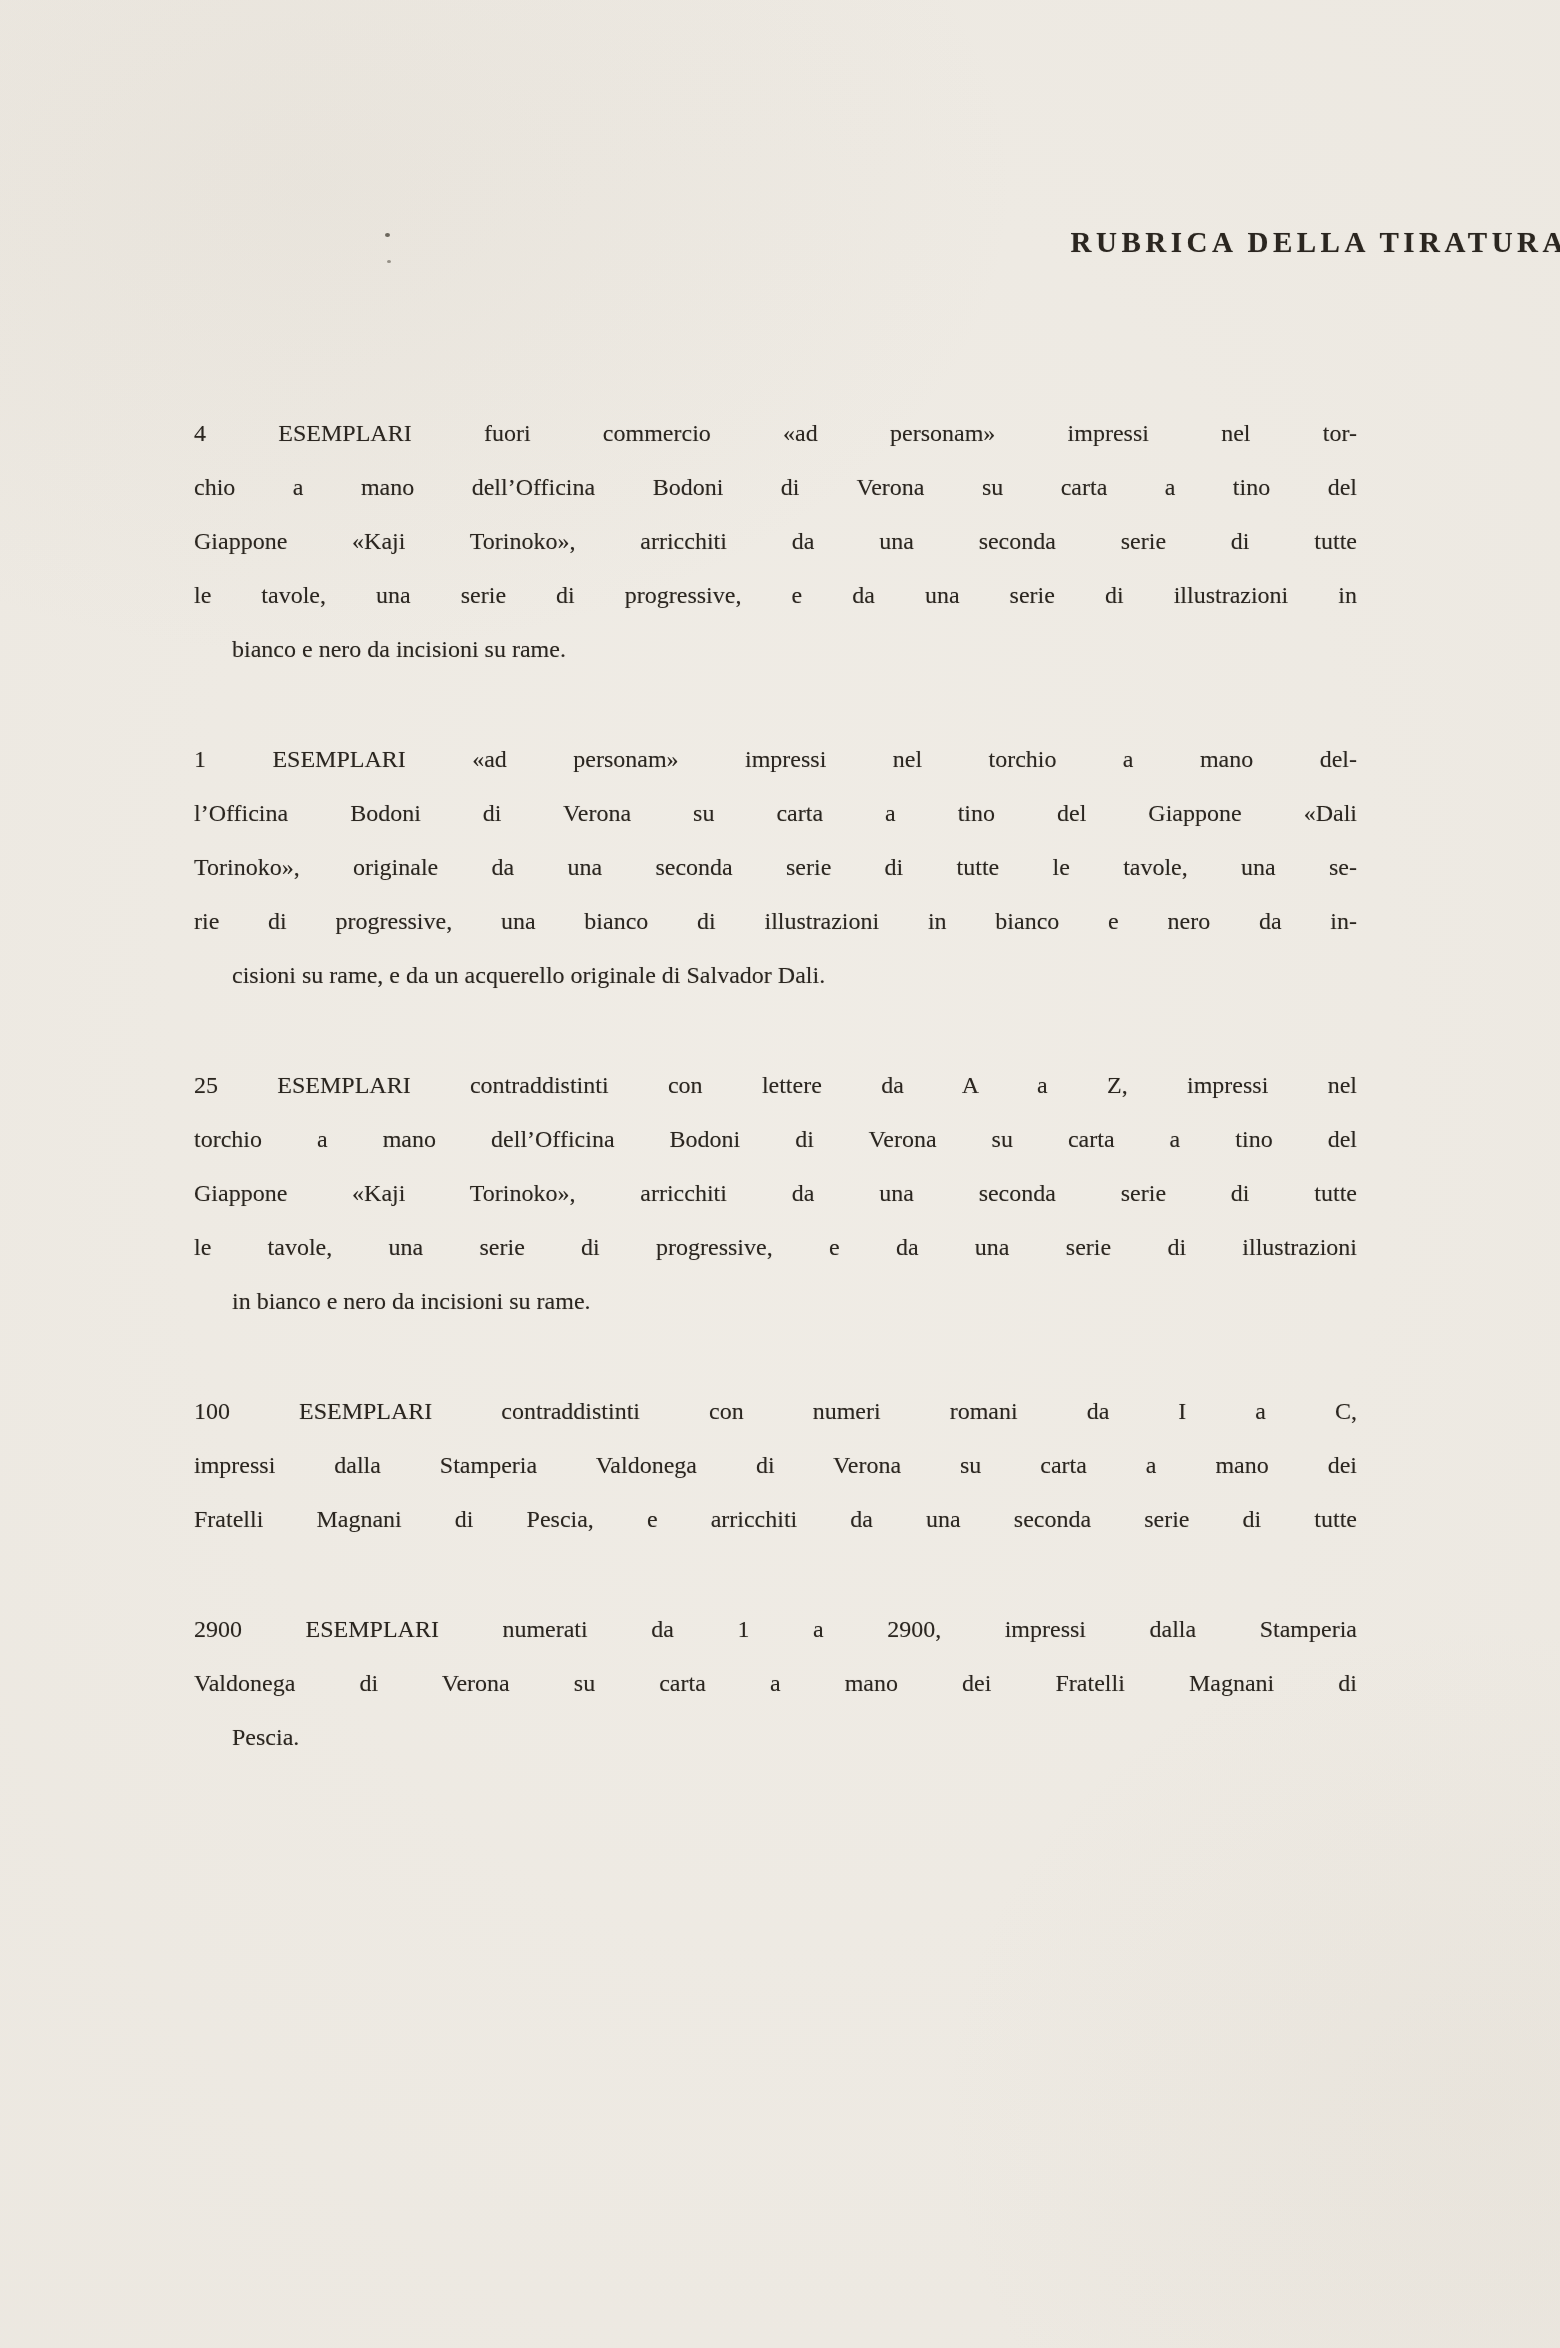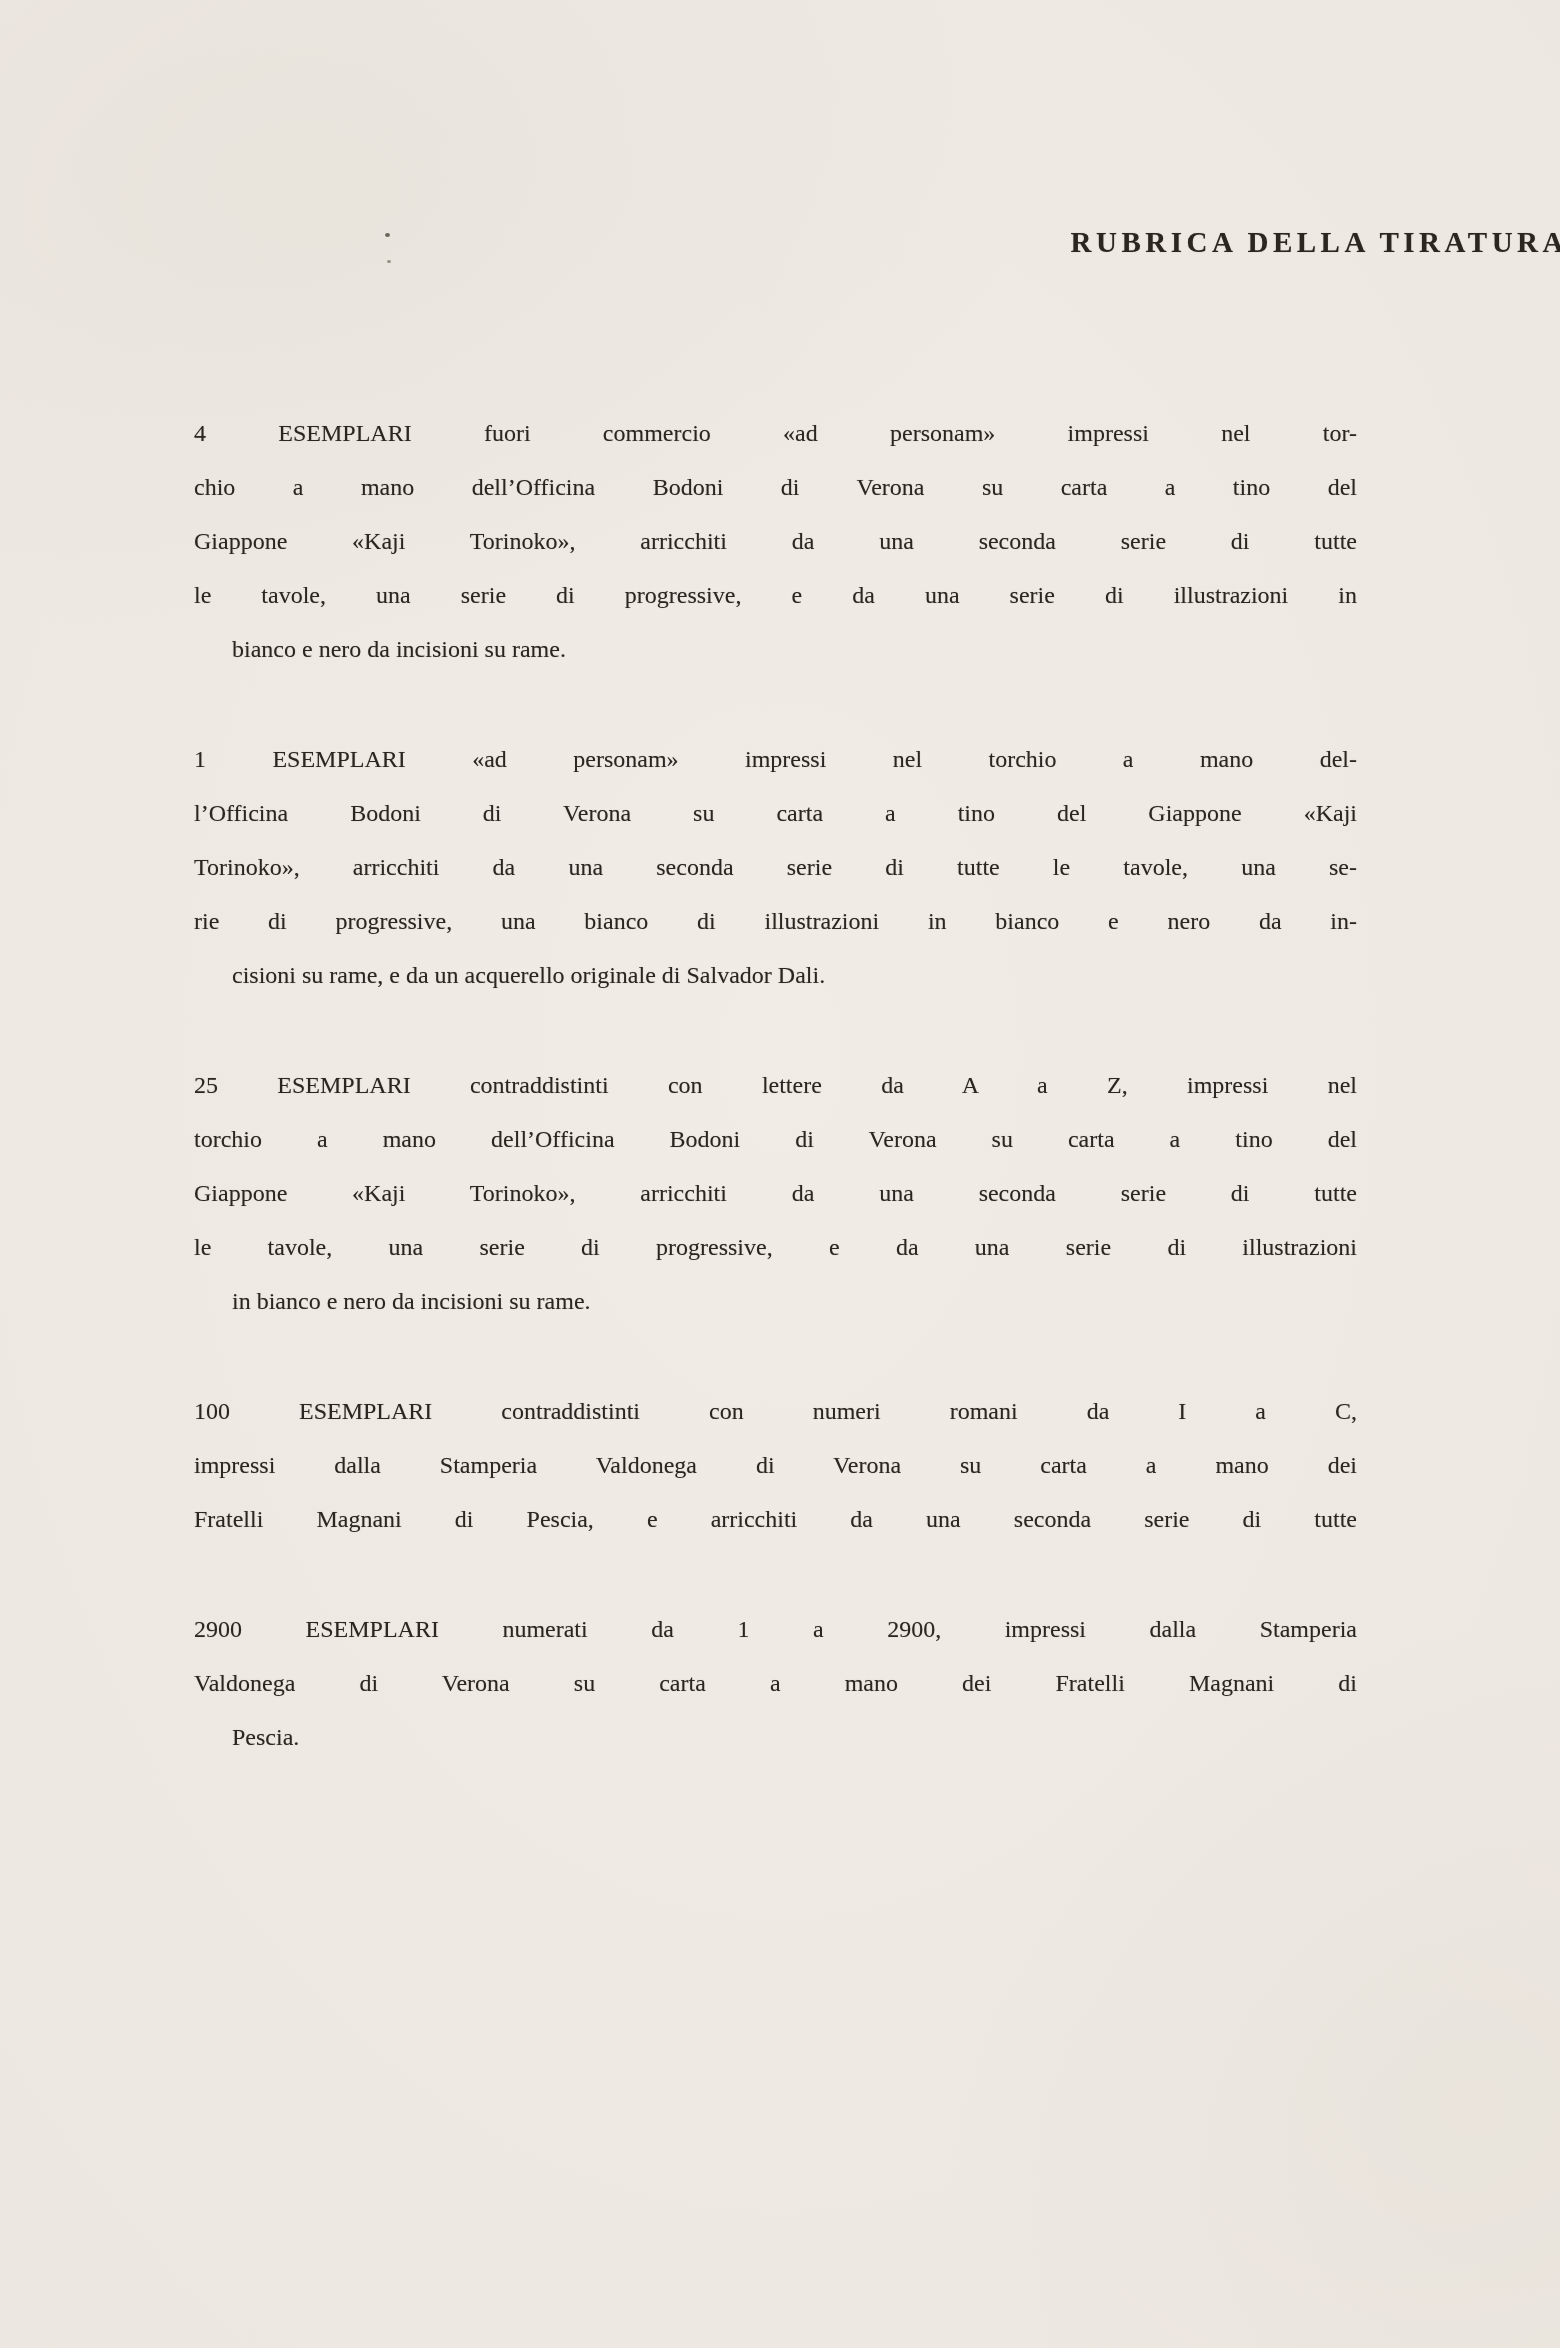--- a/index.html
+++ b/index.html
@@ -85,22 +85,22 @@
   <section class="paragraph">
     <div class="text-line">4 ESEMPLARI fuori commercio «ad personam» impressi nel tor-</div>
     <div class="text-line">chio a mano dell’Officina Bodoni di Verona su carta a tino del</div>
     <div class="text-line">Giappone «Kaji Torinoko», arricchiti da una seconda serie di tutte</div>
     <div class="text-line">le tavole, una serie di progressive, e da una serie di illustrazioni in</div>
     <div class="text-line final">bianco e nero da incisioni su rame.</div>
   </section>
 
   <section class="paragraph">
     <div class="text-line">1 ESEMPLARI «ad personam» impressi nel torchio a mano del-</div>
-    <div class="text-line">l’Officina Bodoni di Verona su carta a tino del Giappone «Kaji</div>
-    <div class="text-line">Torinoko», arricchiti da una seconda serie di tutte le tavole, una se-</div>
+    <div class="text-line">l’Officina Bodoni di Verona su carta a tino del Giappone «Dali</div>
+    <div class="text-line">Torinoko», originale da una seconda serie di tutte le tavole, una se-</div>
     <div class="text-line">rie di progressive, una bianco di illustrazioni in bianco e nero da in-</div>
     <div class="text-line final">cisioni su rame, e da un acquerello originale di Salvador Dali.</div>
   </section>
 
   <section class="paragraph">
     <div class="text-line">25 ESEMPLARI contraddistinti con lettere da A a Z, impressi nel</div>
     <div class="text-line">torchio a mano dell’Officina Bodoni di Verona su carta a tino del</div>
     <div class="text-line">Giappone «Kaji Torinoko», arricchiti da una seconda serie di tutte</div>
     <div class="text-line">le tavole, una serie di progressive, e da una serie di illustrazioni</div>
     <div class="text-line final">in bianco e nero da incisioni su rame.</div>

